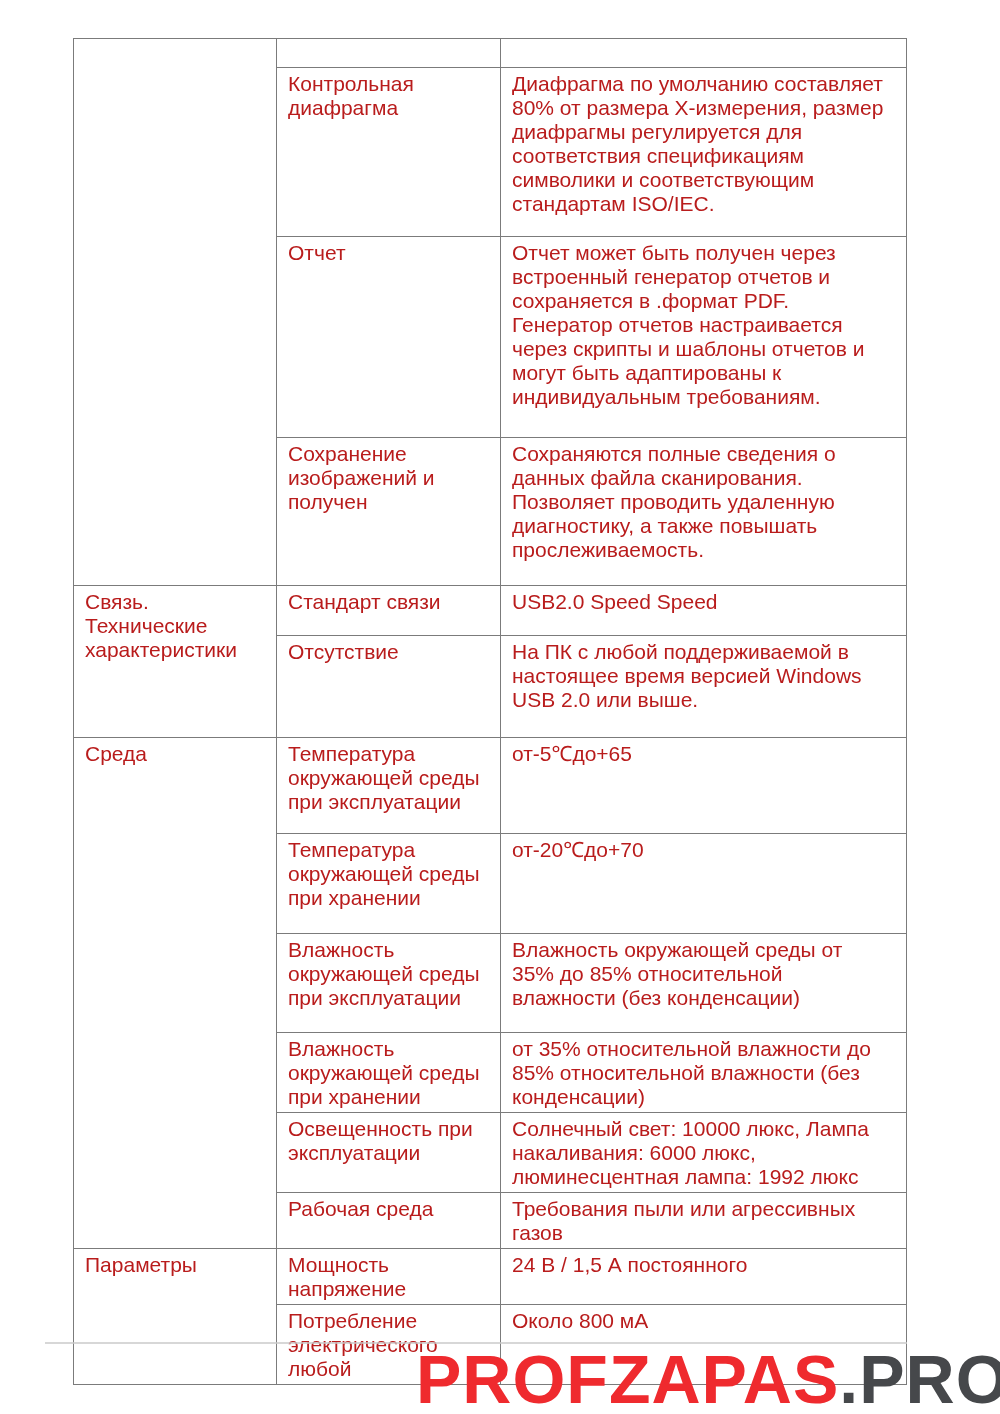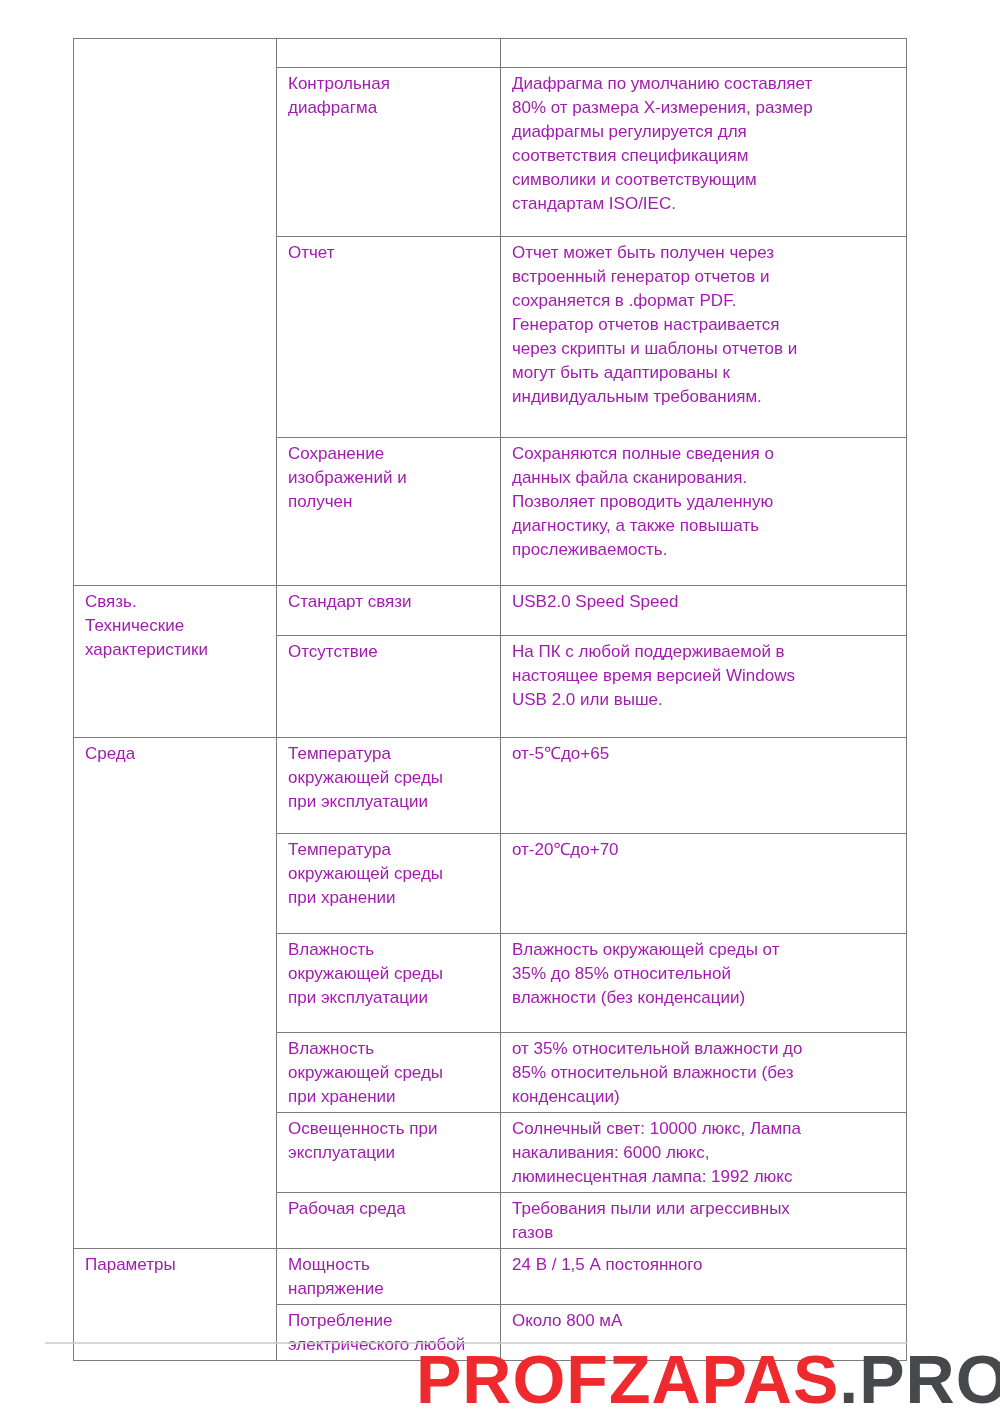--- a/index.html
+++ b/index.html
@@ -8,23 +8,23 @@
     font-family:"Liberation Sans", sans-serif;color:#262626;overflow:hidden;
   }
   .spec-table-wrap{position:absolute;left:73px;top:38px;width:833px;}
   table.spec{
     border-collapse:collapse;table-layout:fixed;width:833px;
   }
   table.spec td{
     border:1px solid #7b7b7b;
     vertical-align:top;
     padding:4px 12px 3px 11px;
-    font-size:17px;line-height:24px;
+    font-size:21px;line-height:24px;
     white-space:pre-line;
-    color:#a21caf;
+    color:#b91c1c;
     word-wrap:break-word;
     margin-top:20px;
   }
   col.c1{width:203px;}
   col.c2{width:224px;}
   col.c3{width:406px;}
   .artifact-line{
     position:absolute;left:45px;top:1342px;width:862px;height:2px;
     background:#c9c9c9;opacity:.75;
   }

